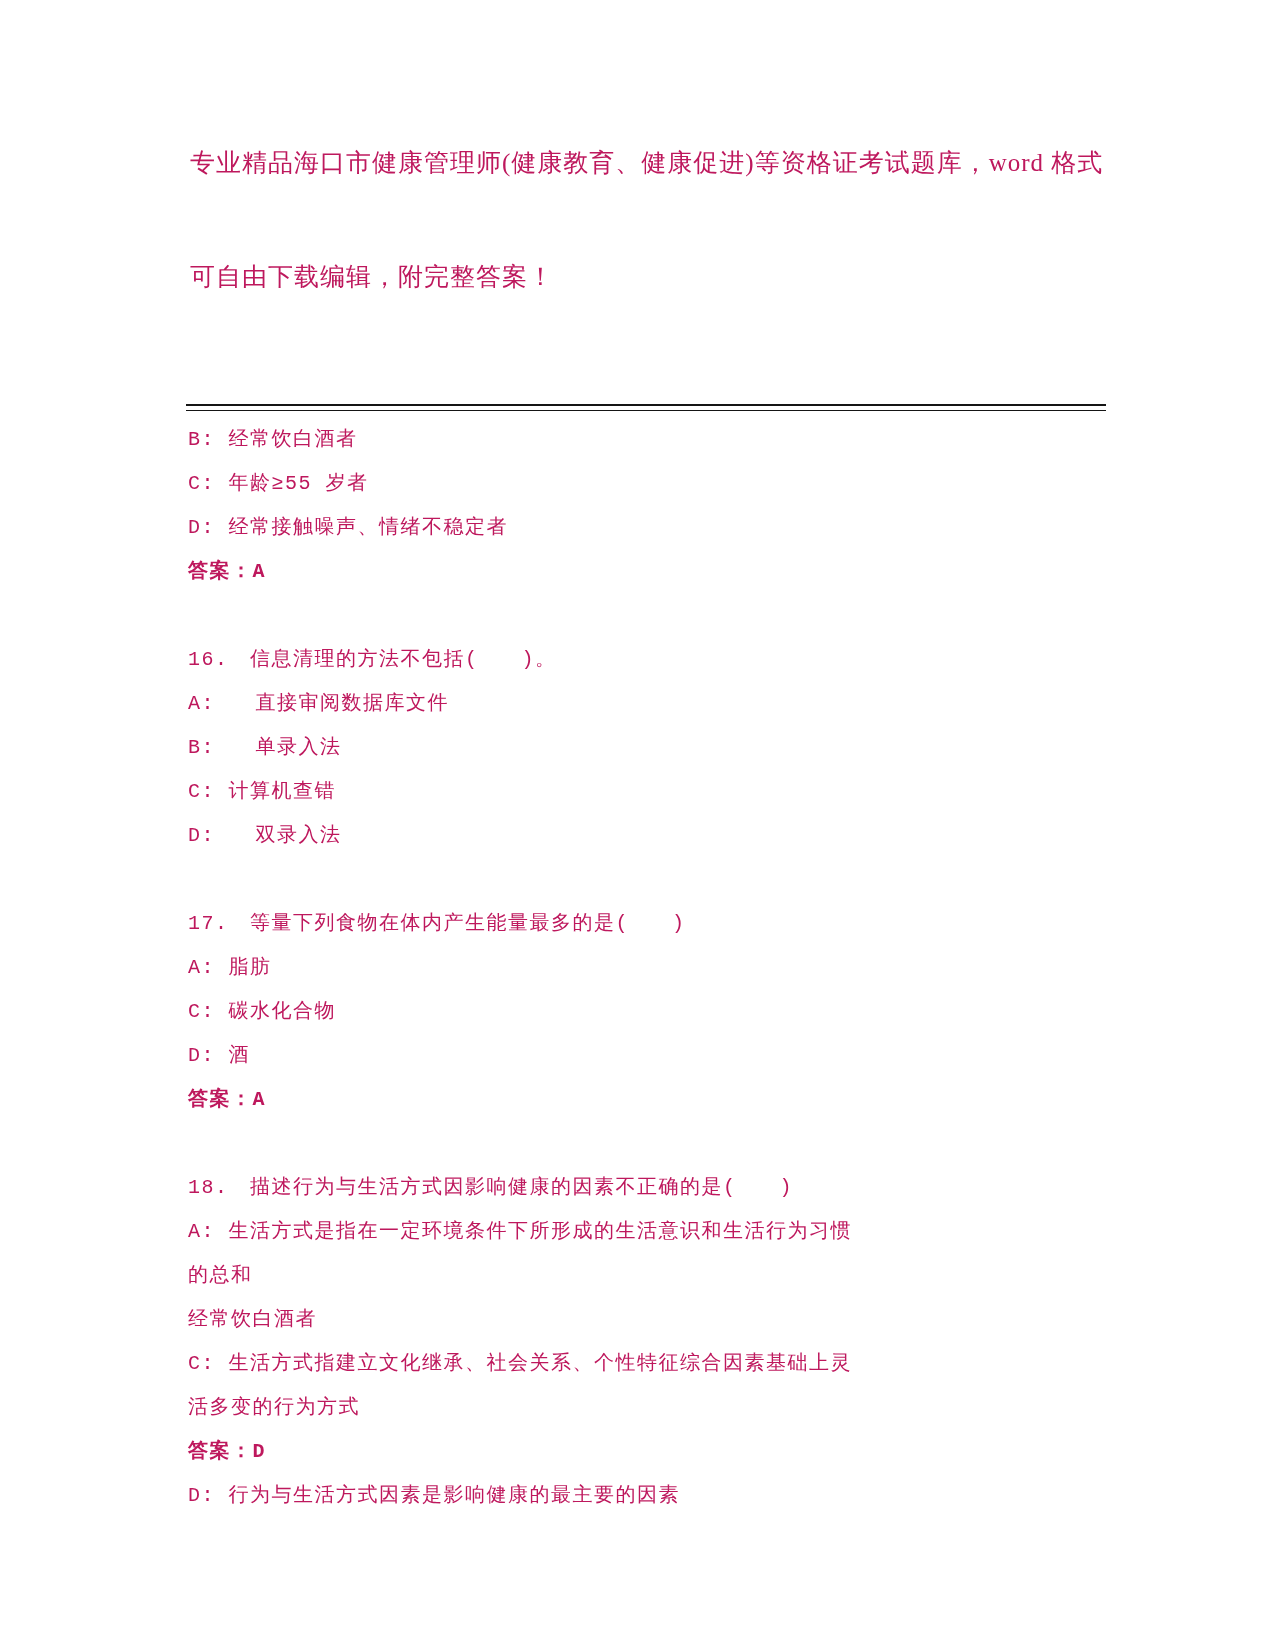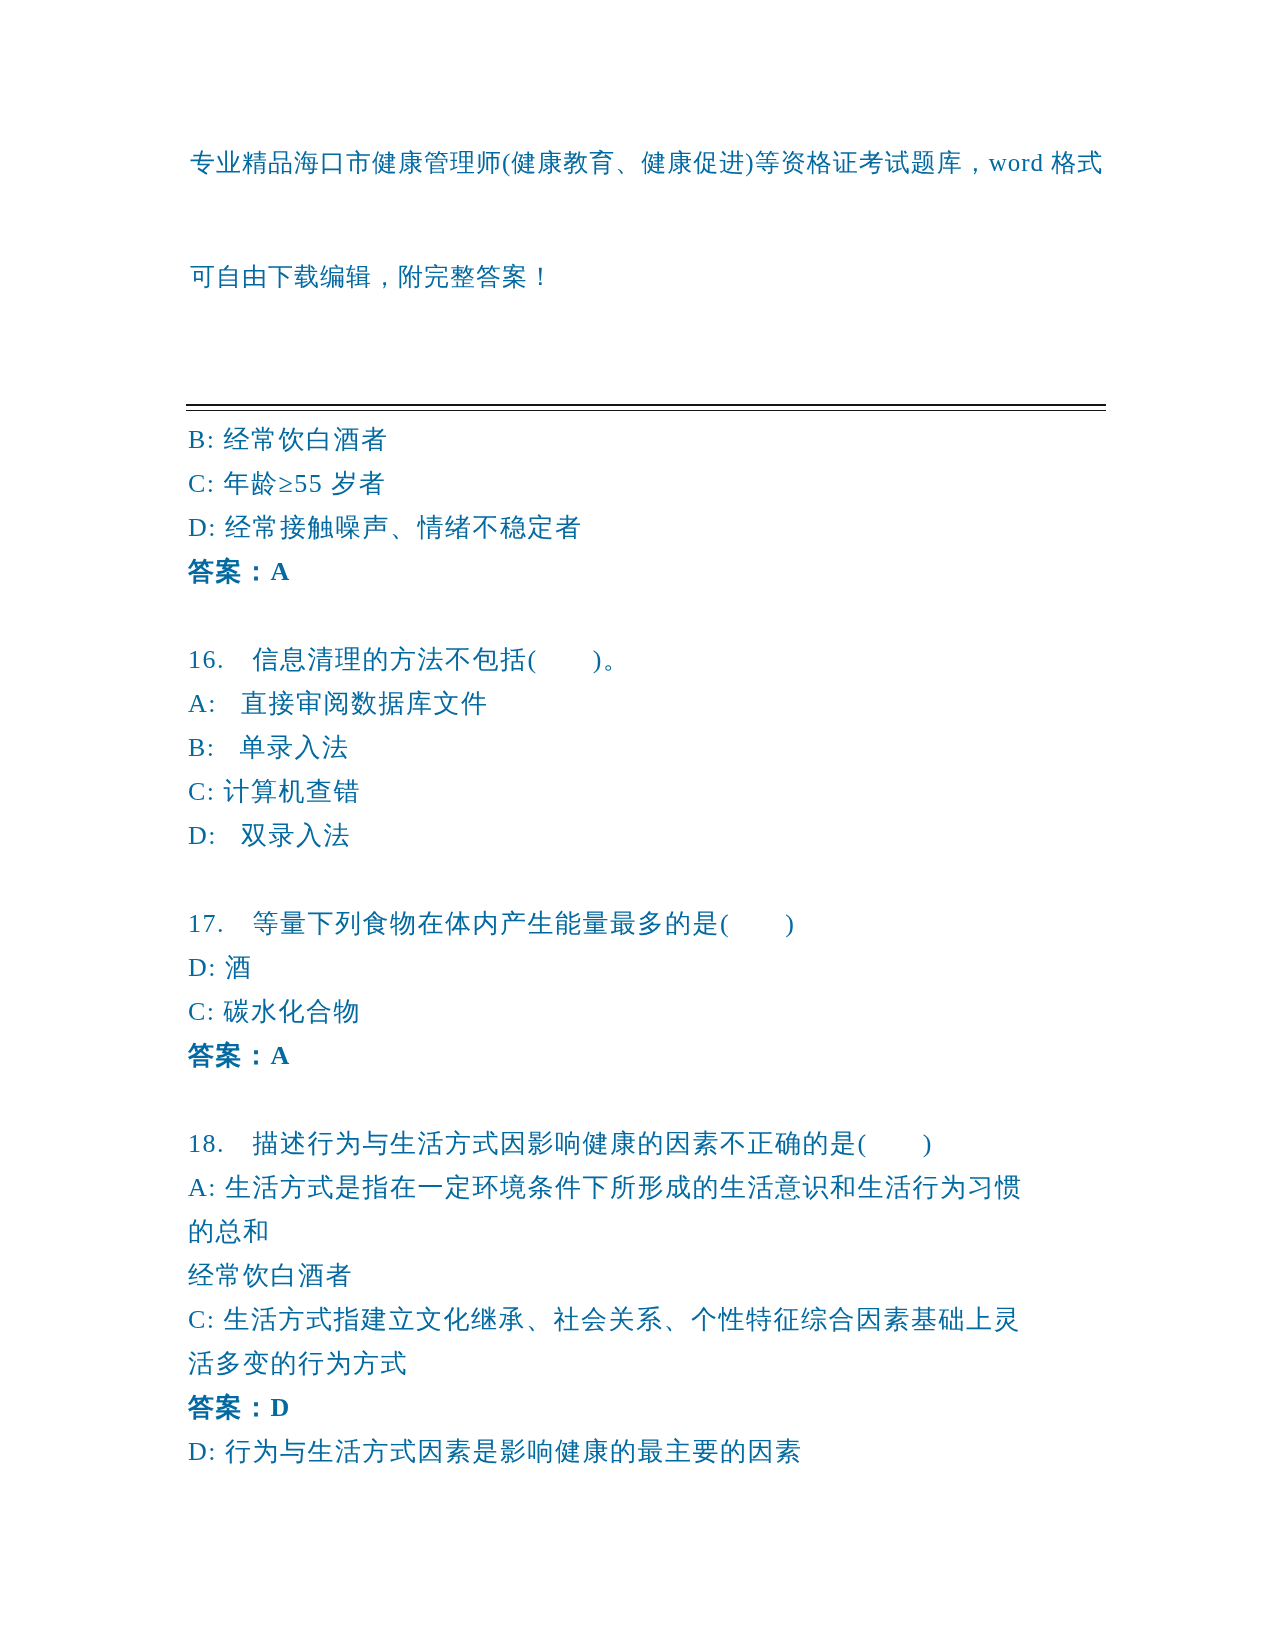--- a/index.html
+++ b/index.html
@@ -4,43 +4,44 @@
 <style>
   * { margin: 0; padding: 0; box-sizing: border-box; }
   html, body { background: #ffffff; }
   .page {
     position: relative;
     width: 1106px;
     height: 1650px;
     background: #ffffff;
     overflow: hidden;
     font-family: "Liberation Serif", "DejaVu Serif", serif;
-    color: #0369a1;
+    color: #be185d;
   }
   .doc-header {
     margin: 68px 0 0 190px;
     width: 860px;
     font-size: 25px;
     line-height: 38px;
     letter-spacing: 1px;
     white-space: pre;
   }
   .header-rule {
     margin: 32px 0 0 186px;
     width: 1000px;
     height: 7px;
     border-top: 2.5px solid #151515;
     border-bottom: 1.5px solid #151515;
   }
   .content {
     margin: 7px 0 0 188px;
     width: 1000px;
-    font-size: 26px;
+    font-size: 20px;
     line-height: 44px;
     letter-spacing: 1.5px;
+    font-family: Liberation Mono, monospace;
   }
   .block { margin-top: 44px; }
   .block:first-child { margin-top: 0; }
   .line { white-space: pre; }
   .answer { font-weight: 700; }
 </style>
 </head>
 <body>
 
 <div class="page">
@@ -64,22 +65,23 @@
     <div class="block">
       <div class="line">16.　信息清理的方法不包括(　　)。</div>
       <div class="line">A:   直接审阅数据库文件</div>
       <div class="line">B:   单录入法</div>
       <div class="line">C: 计算机查错</div>
       <div class="line">D:   双录入法</div>
     </div>
 
     <div class="block">
       <div class="line">17.　等量下列食物在体内产生能量最多的是(　　)</div>
+      <div class="line">A: 脂肪</div>
+      <div class="line">C: 碳水化合物</div>
       <div class="line">D: 酒</div>
-      <div class="line">C: 碳水化合物</div>
       <div class="line answer">答案：A</div>
     </div>
 
     <div class="block">
       <div class="line">18.　描述行为与生活方式因影响健康的因素不正确的是(　　)</div>
       <div class="line">A: 生活方式是指在一定环境条件下所形成的生活意识和生活行为习惯</div>
       <div class="line">的总和</div>
       <div class="line">经常饮白酒者</div>
       <div class="line">C: 生活方式指建立文化继承、社会关系、个性特征综合因素基础上灵</div>
       <div class="line">活多变的行为方式</div>

